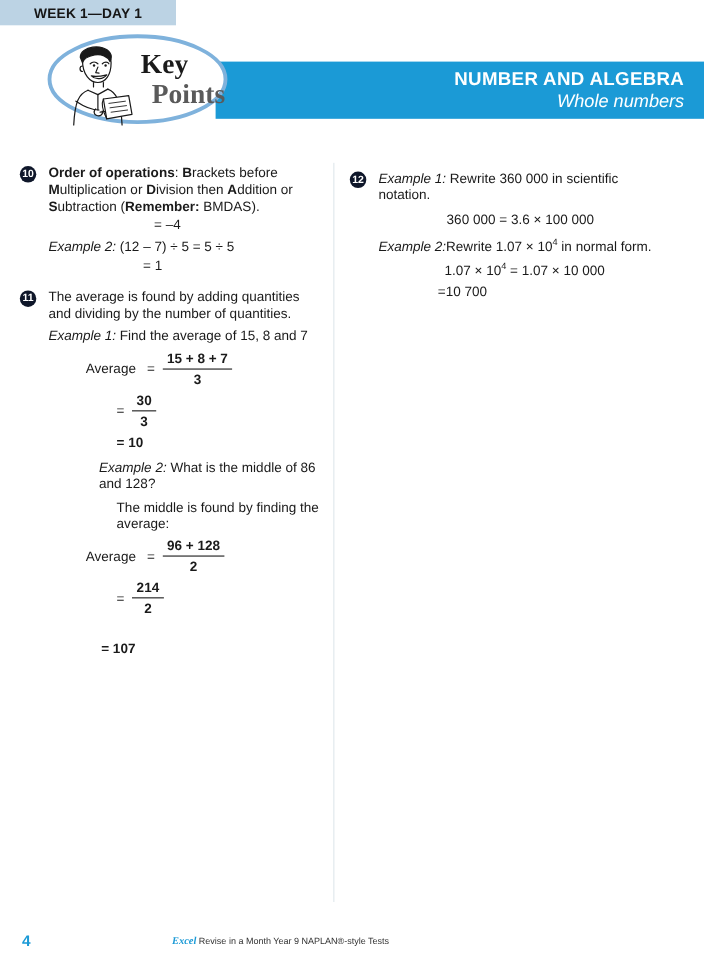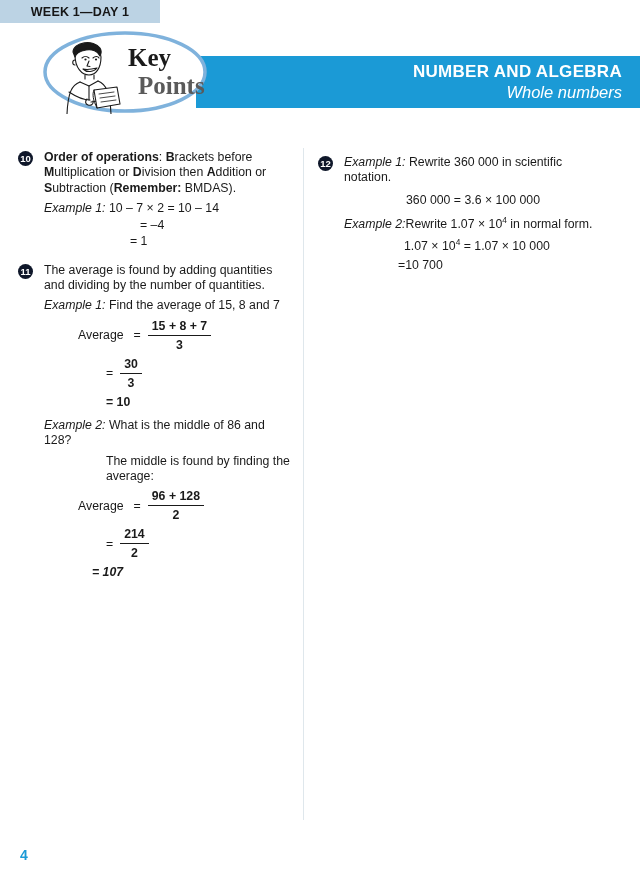--- a/index.html
+++ b/index.html
@@ -257,26 +257,26 @@
 </div>
 
 <div class="divider"></div>
 
 <div class="col col-left">
 
   <div class="item">
     <div class="badge">10</div>
     <div class="body-text"><b>Order of operations</b><span>: </span><b>B</b><span>rackets before </span><b>M</b><span>ultiplication or </span><b>D</b><span>ivision then </span><b>A</b><span>ddition or </span><b>S</b><span>ubtraction (</span><b>Remember:</b><span> BMDAS).</span></div>
 
+    <div class="math math-indent-2">= –4</div>
+
     <div class="example">
-      <span class="ex-label">Example 1:</span>
-      <span>10 – 7 × 2 = 10 – 14</span>
-    </div>
-    <div class="math math-indent-2">= –4</div>
-
+      <span class="ex-label">Example 2:</span>
+      <span>(12 – 7) ÷ 5 = 5 ÷ 5</span>
+    </div>
     <div class="math math-indent-5">= 1</div>
   </div>
 
   <div class="item" style="margin-top:14px;">
     <div class="badge">11</div>
     <div class="body-text">The average is found by adding quantities and dividing by the number of quantities.</div>
 
     <div class="example">
       <span class="ex-label">Example 1:</span>
       <span>Find the average of 15, 8 and 7</span>
@@ -300,21 +300,21 @@
         <span class="frac">
           <span class="num">30</span>
           <span class="den">3</span>
         </span>
       </div>
     </div>
     <div class="math math-indent-3" style="margin-top:3px;">
       <span class="bold-num">= 10</span>
     </div>
 
-    <div class="example" style="margin-top:8px;">
+    <div class="example" style="margin-top:8px;margin-left:46px;">
       <span class="ex-label">Example 2:</span>
       <span>What is the middle of 86 and 128?</span>
     </div>
 
     <div class="indent-block" style="margin-top:5px;">The middle is found by finding the average:</div>
 
     <div class="math math-indent-1" style="margin-top:4px;">
       <div class="math-row">
         <span>Average</span>
         <span style="width:10px;"></span>
@@ -328,21 +328,21 @@
     </div>
     <div class="math math-indent-3" style="margin-top:3px;">
       <div class="math-row">
         <span class="eqsign">=</span>
         <span class="frac">
           <span class="num">214</span>
           <span class="den">2</span>
         </span>
       </div>
     </div>
-    <div class="math math-indent-7" style="margin-top:3px;font-style:italic;">
+    <div class="math math-indent-7" style="margin-top:21px;">
       <span class="bold-num">= 107</span>
     </div>
   </div>
 
 </div>
 
 <div class="col col-right">
 
   <div class="item">
     <div class="badge">12</div>
@@ -359,13 +359,16 @@
     </div>
 
     <div class="math math-indent-4" style="margin-top:6px;"><span>1.07 × 10</span><sup>4</sup><span> = 1.07 × 10 000</span></div>
     <div class="math math-indent-8" style="margin-top:3px;">=10 700</div>
   </div>
 
 </div>
 
 <div class="footer">
   <div class="page-number">4</div>
+  <div class="footer-center">
+    <span class="footer-brand">Excel</span><span> Revise in a Month Year 9 NAPLAN®-style Tests</span>
+  </div>
 </div>
 
 </body></html>

